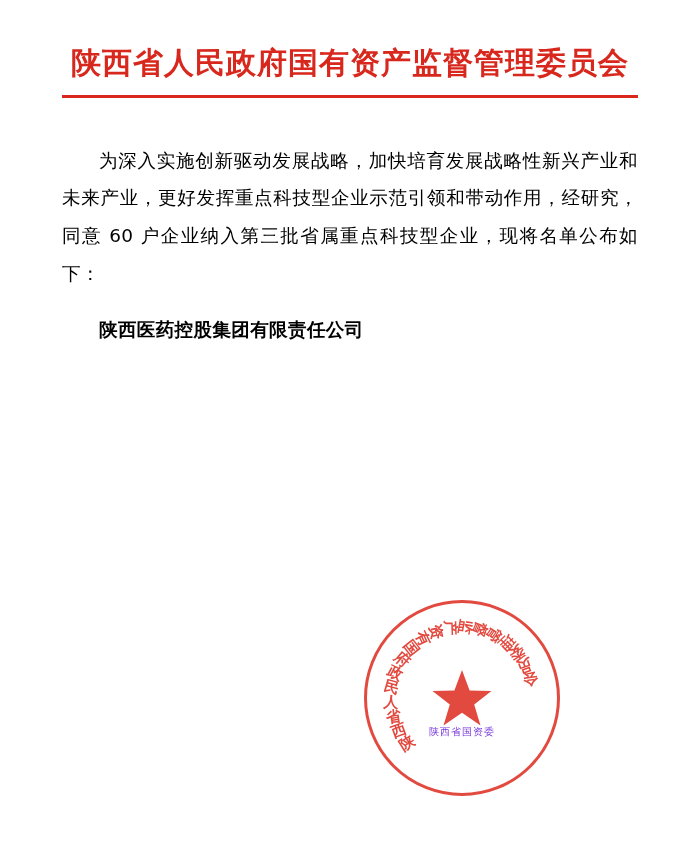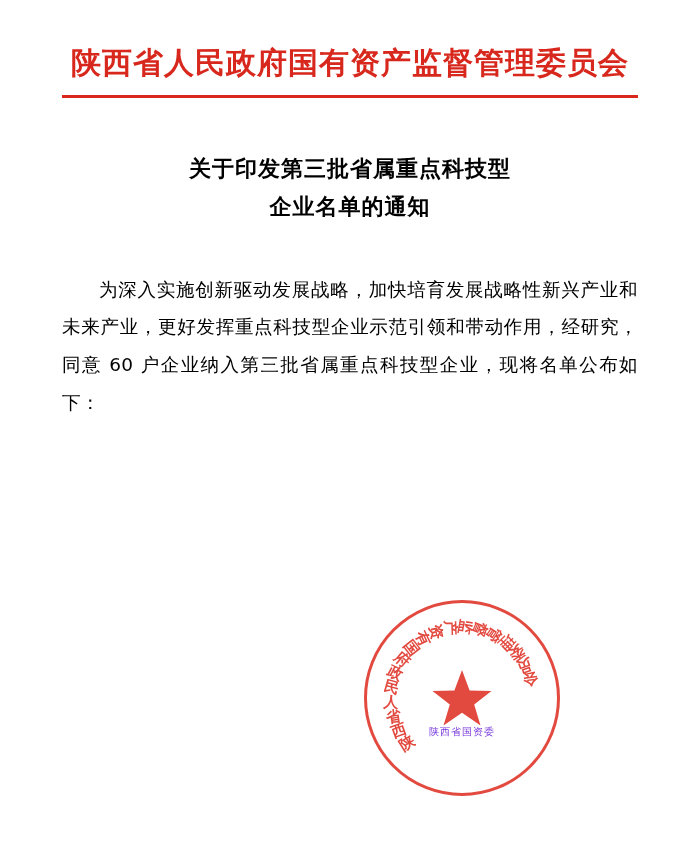--- a/index.html
+++ b/index.html
@@ -154,28 +154,25 @@
 </head>
 <body>
 
 <div class="page">
 
   <div class="doc-header">
     <div class="doc-header-title">陕西省人民政府国有资产监督管理委员会</div>
     <div class="header-rule"></div>
   </div>
 
-  <div class="doc-title">
-    <div>关于印发第三批省属重点科技型</div>
-    <div>企业名单的通知</div>
-  </div>
 
   <div class="doc-body">
     <div class="para">为深入实施创新驱动发展战略，加快培育发展战略性新兴产业和未来产业，更好发挥重点科技型企业示范引领和带动作用，经研究，同意 60 户企业纳入第三批省属重点科技型企业，现将名单公布如下：</div>
     <div class="list-block">
+      <div class="company-group">陕西医药控股集团有限责任公司</div>
     </div>
   </div>
 
   <div class="sign-area">
     <div class="seal">
       <div class="seal-text">
         <span style="transform: rotate(-122deg) translate(0,-78px) rotate(90deg);">陕</span>
         <span style="transform: rotate(-110deg) translate(0,-78px) rotate(90deg);">西</span>
         <span style="transform: rotate(-98deg) translate(0,-78px) rotate(90deg);">省</span>
         <span style="transform: rotate(-86deg) translate(0,-78px) rotate(90deg);">人</span>

